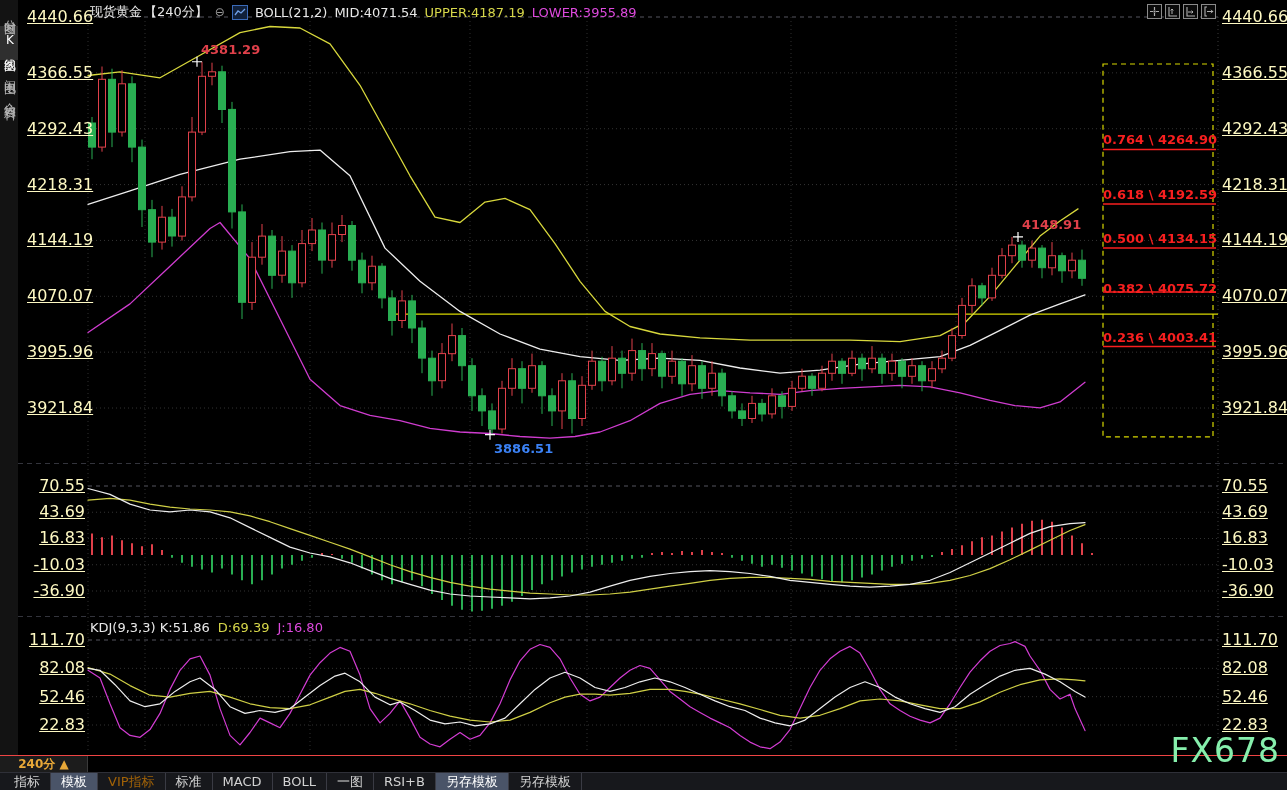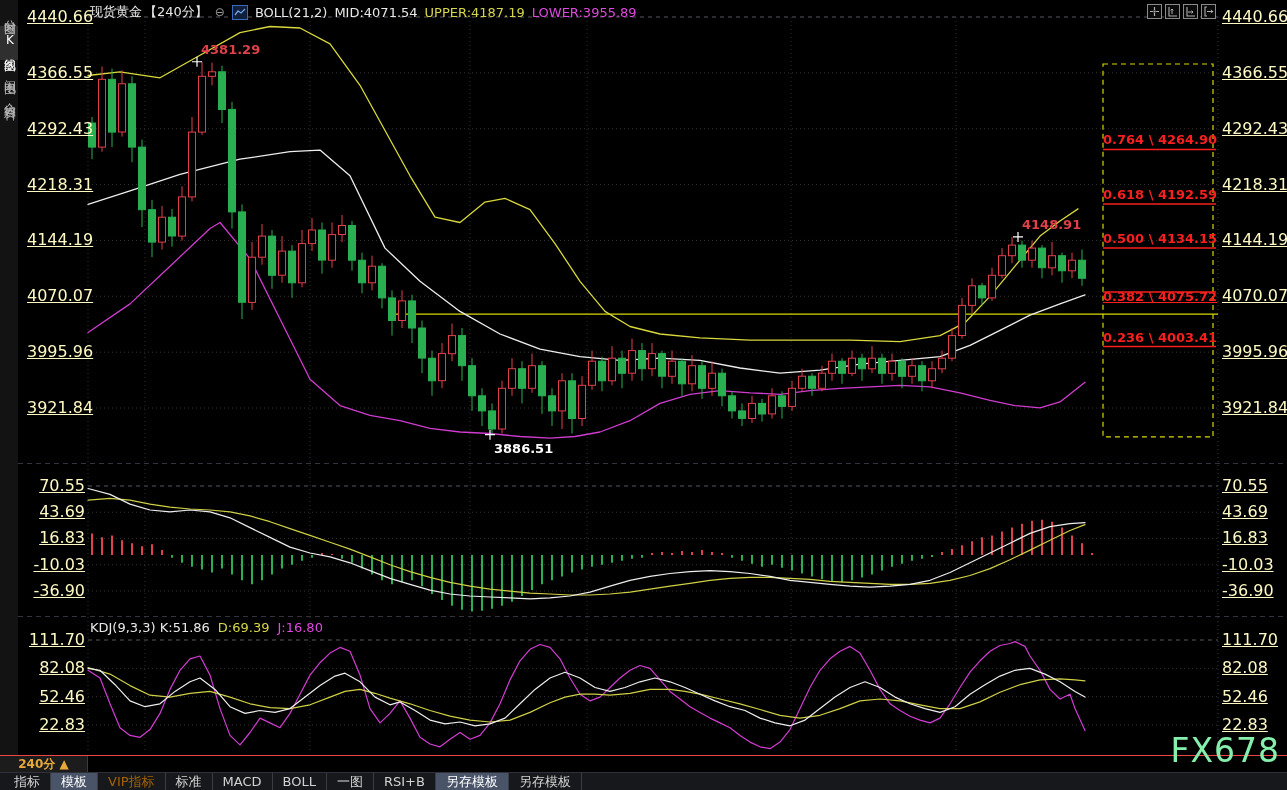--- a/index.html
+++ b/index.html
@@ -386,25 +386,25 @@
       <polyline points="88,488.5 110,494.4 130,504.1 150,510.0 170,511.9 190,510.0 210,511.9 230,517.8 250,527.6 270,537.4 290,547.1 310,553.0 330,556.9 350,562.8 370,570.6 390,578.4 410,584.3 430,590.1 450,594.0 470,596.0 490,597.0 510,597.9 530,598.9 550,597.9 570,596.0 590,592.1 610,586.2 630,580.3 650,576.4 670,573.5 690,571.6 710,570.6 730,571.6 750,573.5 770,576.4 790,580.3 810,582.3 830,584.3 850,586.2 870,587.2 890,586.2 910,584.3 930,580.3 950,572.5 970,562.8 990,553.0 1010,543.2 1030,533.4 1050,526.6 1070,523.7 1085,522.7" fill="none" stroke="#ededed" stroke-width="1.2" stroke-linejoin="round" stroke-linecap="round"></polyline>
       <polyline points="88,670.3 100,678.0 110,703.8 120,727.7 130,735.4 140,737.3 150,729.6 160,713.4 170,689.4 180,670.3 190,658.8 200,656.0 210,675.1 220,708.6 230,735.4 240,744.9 250,732.5 260,718.1 270,722.9 280,727.7 290,713.4 300,694.2 310,675.1 320,662.7 330,653.1 340,647.4 350,651.2 360,675.1 370,708.6 380,722.9 390,713.4 400,700.9 410,718.1 420,737.3 430,744.0 440,746.8 450,739.2 460,732.5 470,739.2 480,735.4 490,722.9 500,703.8 510,679.9 520,660.8 530,649.3 540,644.5 550,647.4 560,658.8 570,678.0 580,694.2 590,700.9 600,697.1 610,687.5 620,678.0 630,670.3 640,665.5 650,668.4 660,679.9 670,691.4 680,699.0 690,706.7 700,712.4 710,718.1 720,722.9 730,727.7 740,735.4 750,742.1 760,746.8 770,748.7 780,742.1 790,729.6 800,708.6 810,687.5 820,670.3 830,658.8 840,651.2 850,646.4 860,653.1 870,670.3 880,689.4 890,703.8 900,710.5 910,716.2 920,720.1 930,722.9 940,718.1 950,703.8 960,687.5 970,672.2 980,660.8 990,651.2 1000,645.5 1010,643.5 1015,641.6 1025,646.4 1030,656.0 1040,670.3 1050,689.4 1060,699.0 1070,694.2 1075,708.6 1085,730.6" fill="none" stroke="#d23cd2" stroke-width="1.2" stroke-linejoin="round" stroke-linecap="round"></polyline>
       <polyline points="88,667.5 110,674.1 130,685.6 150,695.2 170,697.1 190,693.3 210,691.4 230,697.1 250,703.8 270,707.6 290,708.6 310,704.8 330,697.1 345,691.4 360,689.4 375,693.3 390,698.1 410,703.8 430,710.5 450,716.2 470,720.1 490,722.0 510,720.1 530,712.4 550,702.8 565,697.1 580,694.2 595,694.2 610,695.2 630,693.3 650,689.4 670,689.4 685,691.4 700,694.2 720,699.0 740,703.8 760,709.5 780,715.3 800,718.1 820,715.3 840,708.6 860,700.9 880,699.0 900,700.9 920,704.8 940,708.6 960,708.6 980,701.9 1000,692.3 1020,684.7 1040,679.9 1060,678.9 1075,679.9 1085,680.8" fill="none" stroke="#cfcf45" stroke-width="1.2" stroke-linejoin="round" stroke-linecap="round"></polyline>
       <polyline points="88,668.4 100,670.3 115,684.7 130,700.9 145,706.7 160,703.8 175,691.4 190,681.8 200,678.0 215,689.4 230,706.7 245,713.4 260,710.5 275,712.4 290,708.6 305,697.1 320,685.6 335,676.1 345,673.2 360,681.8 375,697.1 390,704.8 400,701.9 415,710.5 430,720.1 445,723.9 460,722.0 475,725.8 490,723.9 505,718.1 520,703.8 535,689.4 550,678.0 565,672.2 580,678.0 595,687.5 610,691.4 625,687.5 640,681.8 655,678.0 670,681.8 685,687.5 700,694.2 715,700.9 730,706.7 745,710.5 760,718.1 775,722.9 790,725.8 805,720.1 820,708.6 835,697.1 850,687.5 865,681.8 880,687.5 895,697.1 910,703.8 925,708.6 940,712.4 955,706.7 970,694.2 985,684.7 1000,676.1 1015,670.3 1030,668.4 1045,674.1 1060,681.8 1075,691.4 1085,697.1" fill="none" stroke="#ededed" stroke-width="1.2" stroke-linejoin="round" stroke-linecap="round"></polyline>
     </svg>
 
   <div id="labels">
       <div class="fib-label" style="top: 132.467px;">0.764 \ 4264.90</div>
       <div class="fib-label" style="top: 186.965px;">0.618 \ 4192.59</div>
       <div class="fib-label" style="top: 231.01px;">0.500 \ 4134.15</div>
-      <div class="fib-label" style="top: 289px; text-decoration: underline;">0.382 \ 4075.72</div>
+      <div class="fib-label" style="top: 281px;">0.382 \ 4075.72</div>
       <div class="fib-label" style="top: 329.547px;">0.236 \ 4003.41</div>
       <div class="marker-label" style="left: 201px; top: 41.746px; color: rgb(224, 64, 74);">4381.29</div>
       <div class="marker-label" style="left: 1022px; top: 216.886px; color: rgb(224, 64, 74);">4148.91</div>
-      <div class="marker-label" style="left: 494px; top: 440.652px; color: #ffffff;">3886.51</div>
+      <div class="marker-label" style="left: 494px; top: 440.652px; color: #3b82f6;">3886.51</div>
       <div class="axis-label axis-left" style="left: 27px; top: 10px;">4440.66</div>
       <div class="axis-label axis-right" style="left: 1222px; top: 10px;">4440.66</div>
       <div class="axis-label axis-left" style="left: 27px; top: 65.8552px;">4366.55</div>
       <div class="axis-label axis-right" style="left: 1222px; top: 65.8552px;">4366.55</div>
       <div class="axis-label axis-left" style="left: 27px; top: 121.718px;">4292.43</div>
       <div class="axis-label axis-right" style="left: 1222px; top: 121.718px;">4292.43</div>
       <div class="axis-label axis-left" style="left: 27px; top: 177.581px;">4218.31</div>
       <div class="axis-label axis-right" style="left: 1222px; top: 177.581px;">4218.31</div>
       <div class="axis-label axis-left" style="left: 27px; top: 233.444px;">4144.19</div>
       <div class="axis-label axis-right" style="left: 1222px; top: 233.444px;">4144.19</div>

